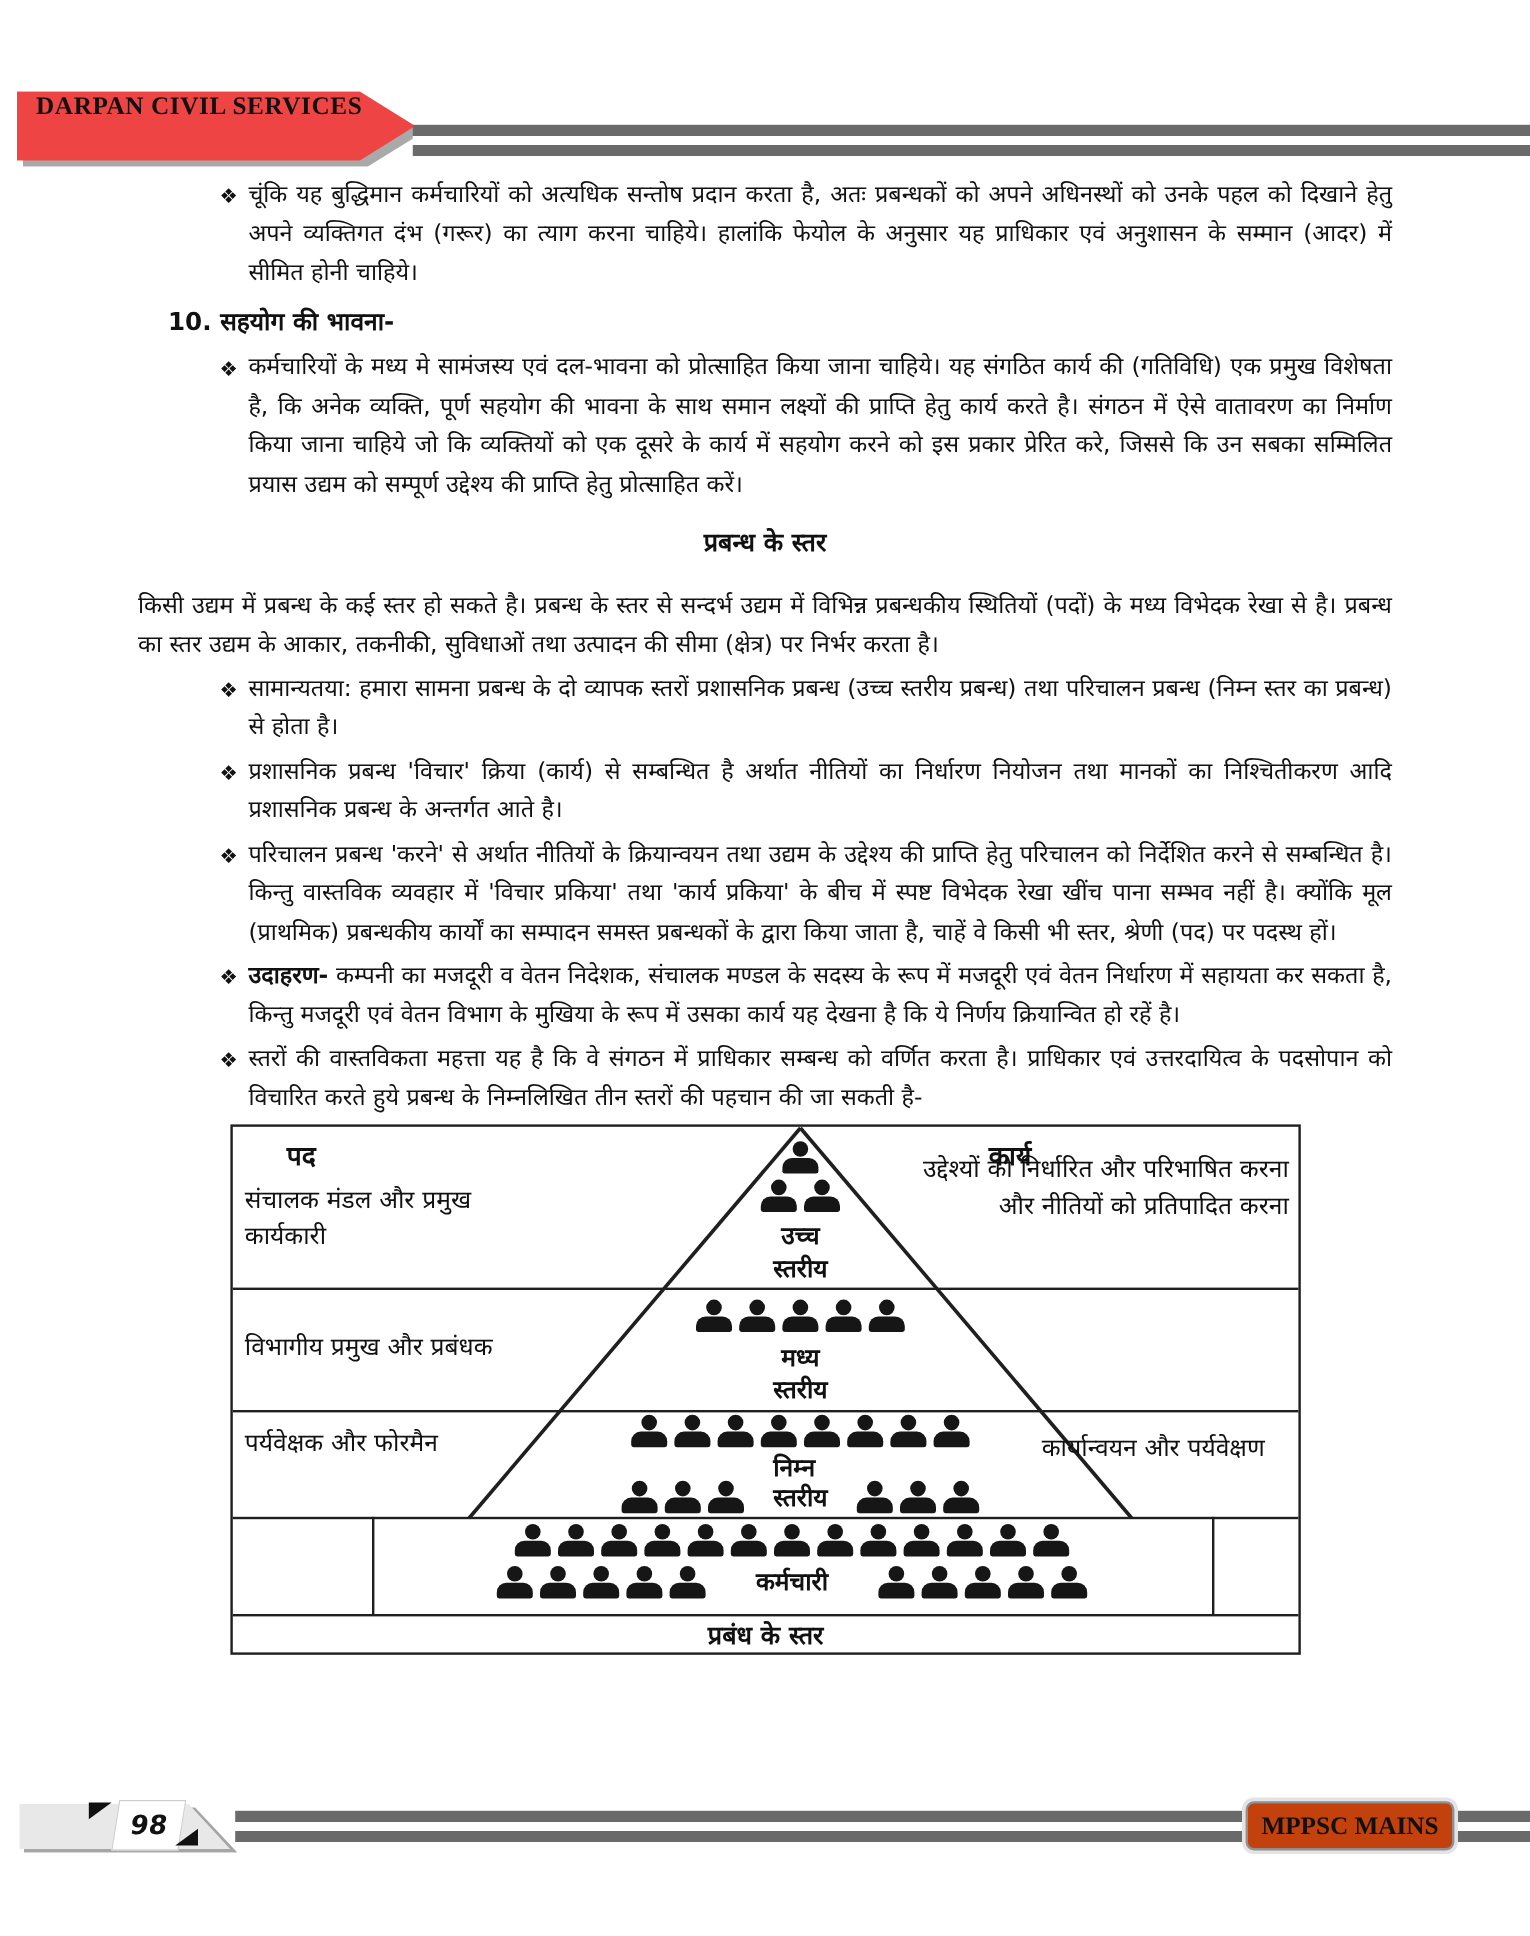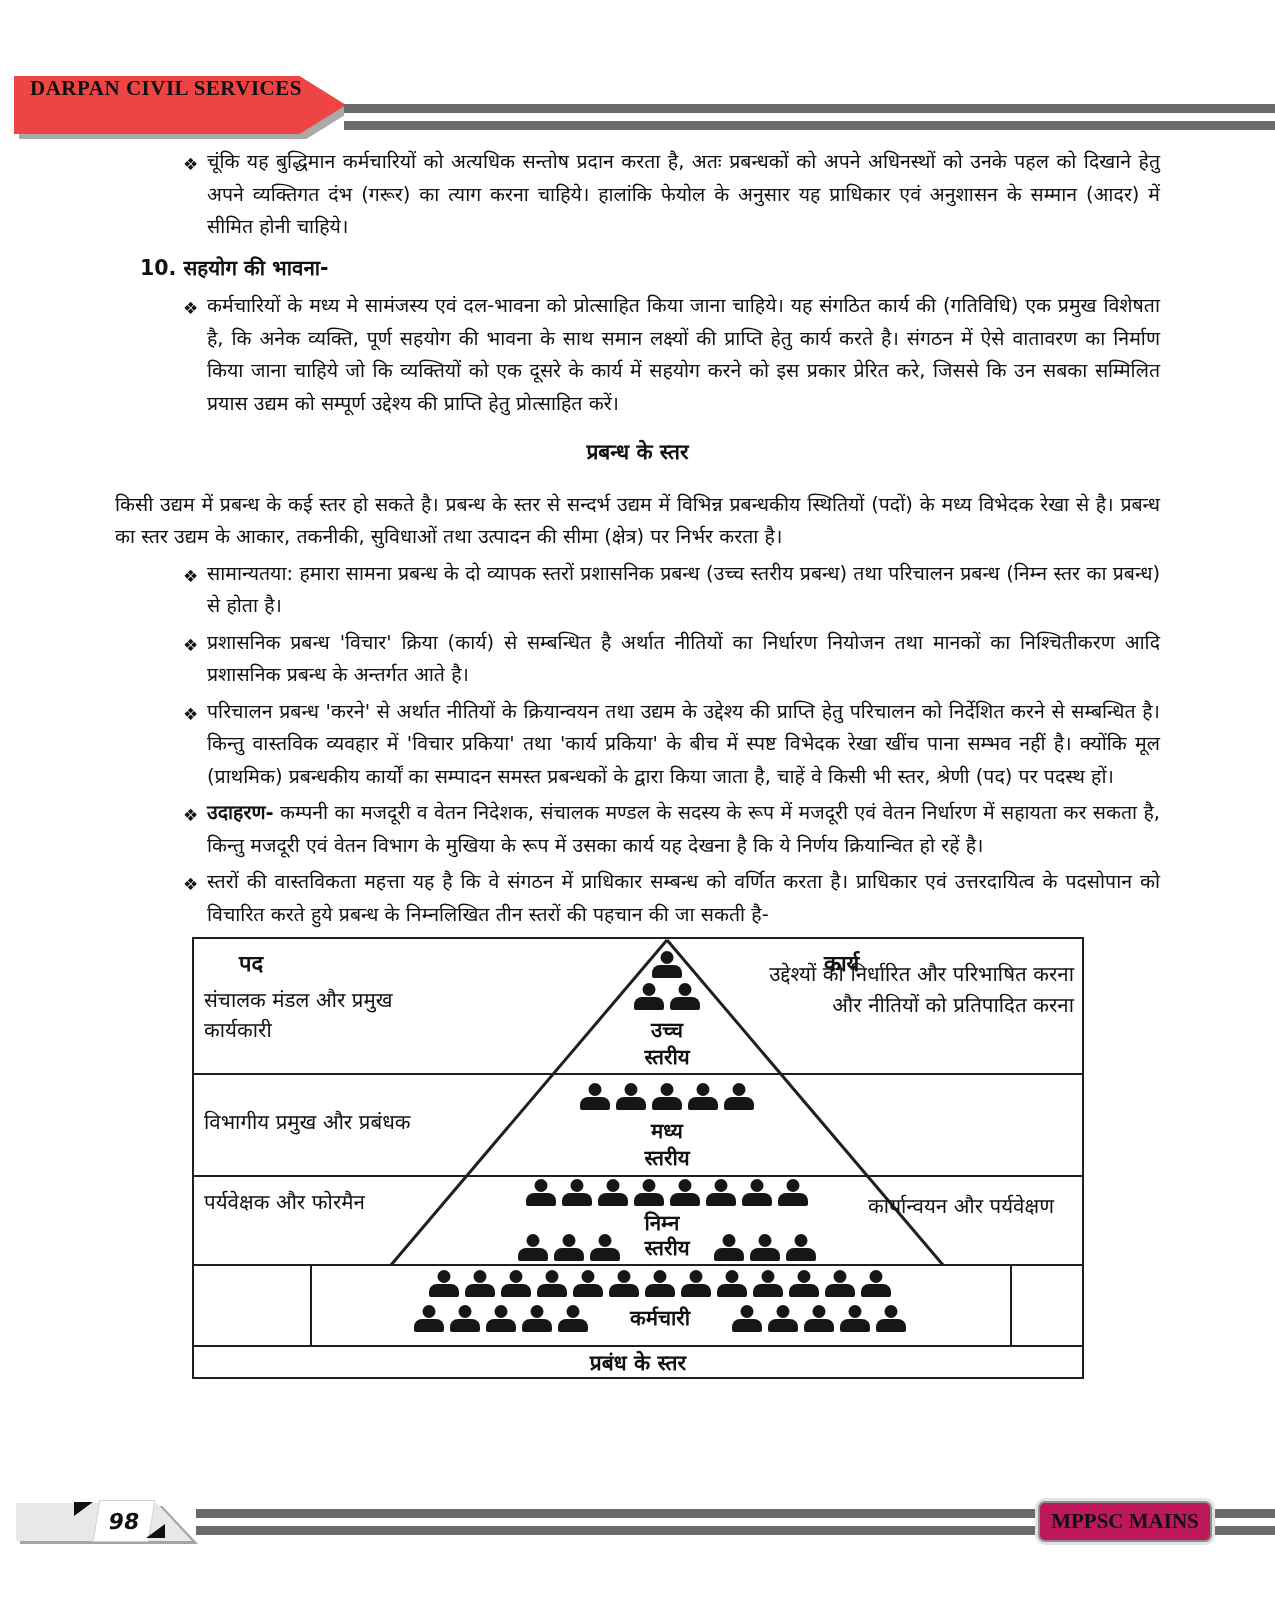--- a/index.html
+++ b/index.html
@@ -99,21 +99,21 @@
   .tri-se {
     position:absolute; left:146px; top:1524px; width:0; height:0;
     border-right:19px solid #111; border-top:14px solid transparent;
   }
   .ftr-stripes {
     position:absolute; left:196px; right:0; top:1509px; height:26px;
     background:linear-gradient(to bottom, #6a6a6a 0 9px, #ffffff 9px 17px, #6a6a6a 17px 26px);
   }
   .exam-box {
     position:absolute; left:1038px; top:1501px; width:174px; height:41px;
-    background:#be185d; border:2px solid #8f8f8f; border-radius:7px;
+    background:#c2410c; border:2px solid #8f8f8f; border-radius:7px;
     box-shadow:0 0 0 3px #e3e3e3;
     display:flex; align-items:center; justify-content:center;
     font-family:"Liberation Serif", serif; font-weight:bold; font-size:21px;
   }
 </style>
 </head>
 <body>
 
 <div class="page">
 

